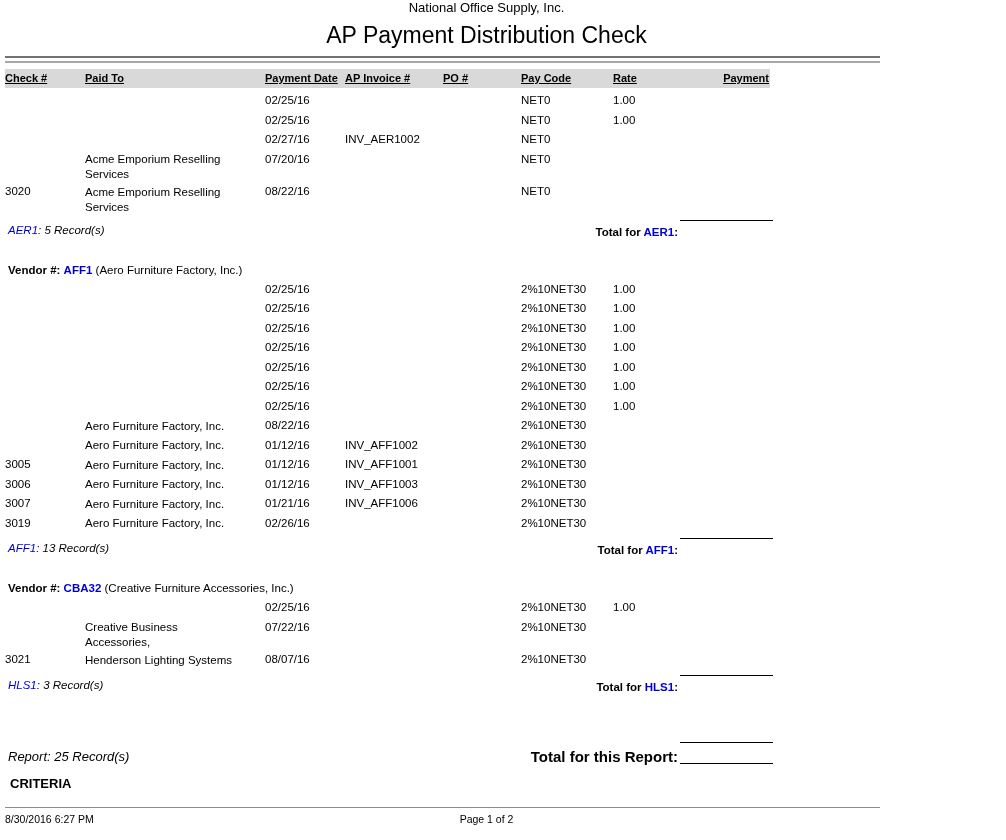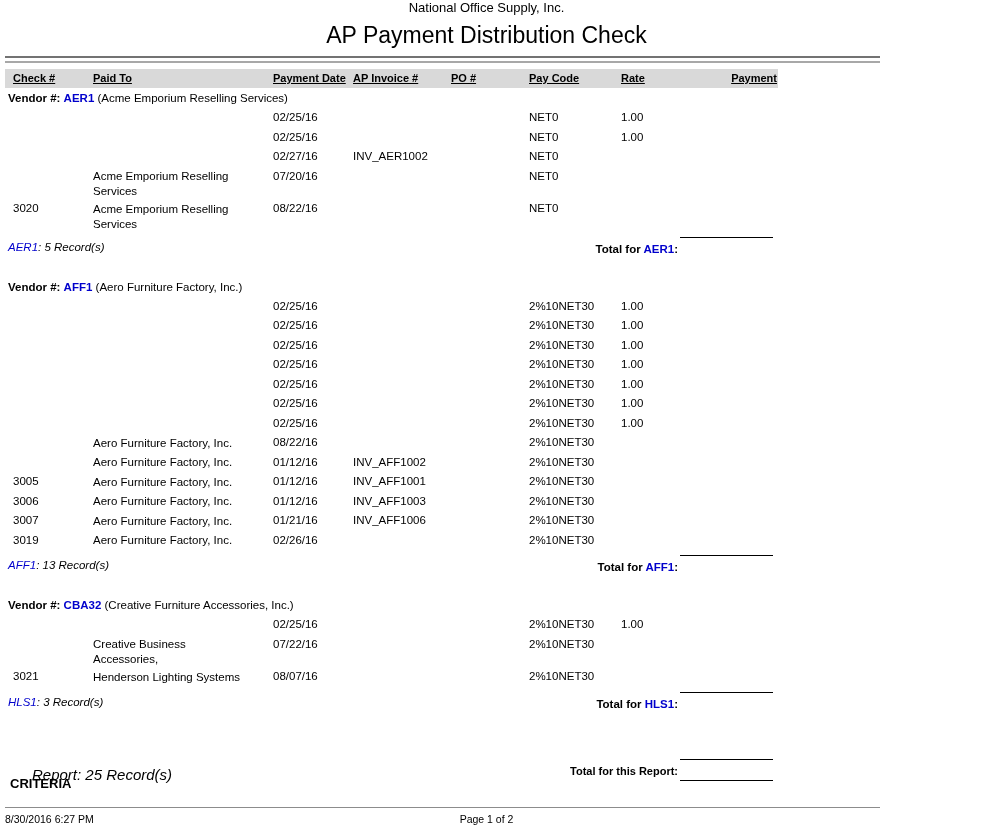--- a/index.html
+++ b/index.html
@@ -8,21 +8,20 @@
     background:#ffffff; font-family:"Liberation Sans",sans-serif; color:#000;
   }
   .head-wrap{width:963px; margin-left:5px; text-align:center;}
   .company{font-size:13px; line-height:15px; padding-top:0px;}
   .report-title{font-size:23px; line-height:30px; margin-top:5px;}
   .rule-dark{width:963px; margin-left:5px; height:2px; background:#737373; margin-top:6px;}
   .rule-light{width:963px; margin-left:5px; height:2px; background:#a8a8a8; margin-top:3px;}
   .grid{
     display:grid;
     grid-template-columns:80px 180px 80px 98px 78px 92px 56px 100px;
-    padding-left:8px;
   }
   .colheader{
     width:765px; margin-left:5px; margin-top:6px;
     background:#d9d9d9; height:19px; align-items:center;
   }
   .colheader .hcell{
     font-size:11px; font-weight:bold; text-decoration:underline; line-height:19px;
     white-space:nowrap;
   }
   .hcell.c-payment{text-align:right;}
@@ -35,22 +34,22 @@
   .blue{color:#0000cc;}
   .rows{margin-top:2px;}
   .row .cell{font-size:11.5px; line-height:19.5px; white-space:nowrap; overflow:visible;}
   .row .cell.c-paidto{line-height:15px; padding-top:2.5px; padding-right:22px; white-space:normal;}
   .row .cell.c-payment{text-align:right;}
   .summary-row{position:relative; height:24px; margin-top:4px;}
   .records{position:absolute; left:3px; top:5px; font-size:11.5px; font-style:italic;}
   .total-label{position:absolute; right:287px; top:7px; font-size:11.5px; font-weight:bold; white-space:nowrap;}
   .amount-line{position:absolute; left:675px; top:1px; width:93px; border-top:1px solid #000;}
   .report-summary-row{position:relative; height:30px; margin-top:42px;}
-  .report-records{position:absolute; left:3px; top:9px; font-size:15px; font-style:italic;margin-left:24px;}
-  .report-total-label{position:absolute; right:287px; top:8px; font-size:11px; font-weight:bold; white-space:nowrap;}
+  .report-records{position:absolute; left:3px; top:9px; font-size:13px; font-style:italic;}
+  .report-total-label{position:absolute; right:287px; top:8px; font-size:15px; font-weight:bold; white-space:nowrap;}
   .report-amount-box{position:absolute; left:675px; top:2px; width:93px; height:20px; border-top:1px solid #000; border-bottom:1px solid #000;}
   .criteria{position:absolute; left:10px; top:776px; font-size:13px; font-weight:bold;}
   .footer-line{position:absolute; left:5px; top:807px; width:963px; height:1px; background:#8c8c8c;}
   .footer-text{position:absolute; left:5px; top:813px; width:963px; font-size:10.5px;}
   .footer-left{position:absolute; left:0px; top:0;}
   .footer-center{position:absolute; left:0; right:0; text-align:center; top:0;}
   .footer-right{position:absolute; right:16px; top:0; text-align:right;}
 </style>
 </head>
 <body>
@@ -71,21 +70,20 @@
     <div class="hcell c-date">Payment Date</div>
     <div class="hcell c-invoice">AP Invoice #</div>
     <div class="hcell c-po">PO #</div>
     <div class="hcell c-paycode">Pay Code</div>
     <div class="hcell c-rate">Rate</div>
     <div class="hcell c-payment">Payment</div>
   </div>
 
   <div class="body-area">
       <div class="vendor-section">
-        <div class="vendor-header"><span class="b">Vendor #:</span> <span class="b blue">AER1</span> <span>(Acme Emporium Reselling Services)</span></div>
         <div class="rows">
           <div class="grid row">
             <div class="cell c-check"></div>
             <div class="cell c-paidto"></div>
             <div class="cell c-date">02/25/16</div>
             <div class="cell c-invoice"></div>
             <div class="cell c-po"></div>
             <div class="cell c-paycode">NET0</div>
             <div class="cell c-rate">1.00</div>
             <div class="cell c-payment"></div>

